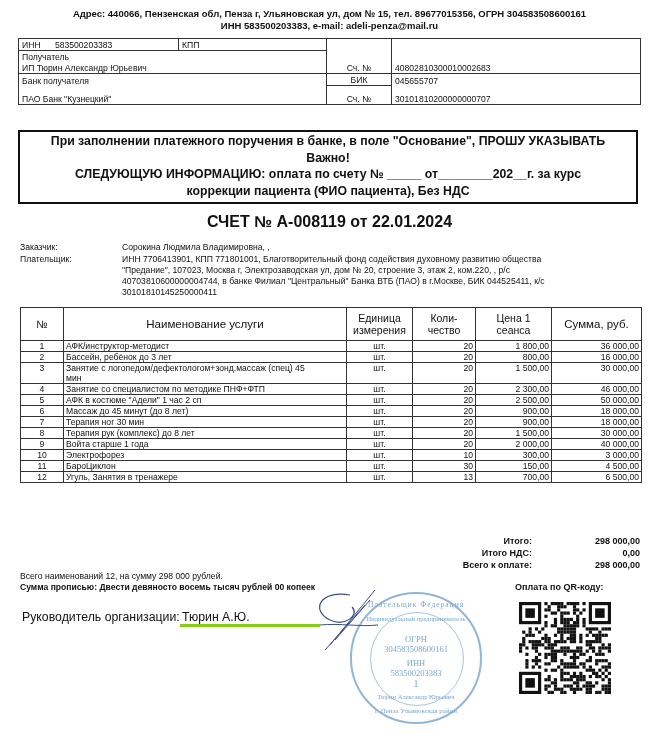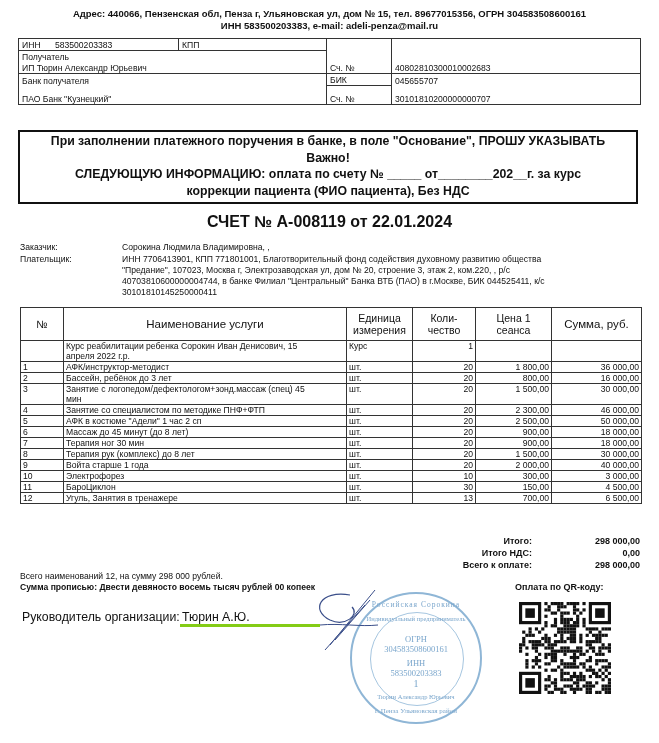--- a/index.html
+++ b/index.html
@@ -9,21 +9,21 @@
   table { border-collapse:collapse; }
   .bank { left:18px; top:38px; width:623px; font-size:8.6px; }
   .bank td { border:1px solid #333; padding:0 3px; vertical-align:bottom; height:11px; }
   .bank .nob { border-top:none; border-bottom:none; }
   .important { left:18px; top:130px; width:620px; height:74px; border:2px solid #111; box-sizing:border-box; text-align:center; font-weight:bold; font-size:12.3px; line-height:16.5px; padding-top:1px; }
   .title { left:0; width:659px; top:213px; text-align:center; font-size:16px; font-weight:bold; }
   .info { font-size:8.6px; line-height:11px; }
   .items { left:20px; top:307px; width:622px; font-size:8.6px; }
   .items th { border:1px solid #333; font-weight:normal; font-size:10.5px; line-height:12px; height:30px; text-align:center; }
   .items td { border:1px solid #333; padding:0 2px; height:10px; line-height:10px; }
-  .c { text-align:left; }
+  .c { text-align:center; }
   .r { text-align:right; }
   .totals { font-size:9px; font-weight:bold; line-height:12px; text-align:right; }
   .foot { font-size:8.6px; line-height:11px; }
   .sign { font-size:12.3px; }
   .stamp { left:350px; top:592px; width:132px; height:132px; border-radius:50%; border:2px solid #8fb6d6; box-sizing:border-box; color:#7aa6cc; }
   .stamp .inner { position:absolute; left:18px; top:18px; width:92px; height:92px; border-radius:50%; border:1px solid #a6c6e0; }
   .stamp .txt { position:absolute; width:100%; text-align:center; font-family:"Liberation Serif", serif; font-size:8.5px; line-height:10px; }
   .qr { left:518px; top:602px; width:94px; height:92px; }
 </style>
 </head>
@@ -110,31 +110,20 @@
           <div>чество</div>
         </th>
       <th>
           <div>Цена 1</div>
           <div>сеанса</div>
         </th>
       <th style="font-size:11.5px">Сумма, руб.</th>
     </tr>
   </thead>
   <tbody id="items-body">
-    <tr>
-      <td class="c"></td>
-      <td style="vertical-align:top">
-          <div>Курс реабилитации ребенка Сорокин Иван Денисович, 15</div>
-          <div>апреля 2022 г.р.</div>
-        </td>
-      <td class="c" style="vertical-align:top">Курс</td>
-      <td class="r" style="vertical-align:top">1</td>
-      <td class="r"></td>
-      <td class="r"></td>
-    </tr>
   <tr>
         <td class="c">1</td>
         <td>АФК/инструктор-методист</td>
         <td class="c">шт.</td>
         <td class="r">20</td>
         <td class="r">1 800,00</td>
         <td class="r">36 000,00</td>
       </tr>
       <tr>
         <td class="c">2</td>
@@ -242,21 +231,21 @@
 </div>
 
 <div class="abs foot" style="left:20px;top:571px;">Всего наименований 12, на сумму 298 000 рублей.</div>
 <div class="abs foot" style="left:20px;top:582px;font-weight:bold;">Сумма прописью: Двести девяносто восемь тысяч рублей 00 копеек</div>
 <div class="abs sign" style="left:22px;top:610px;">Руководитель организации:</div>
 <div class="abs sign" style="left:180px;top:610px;width:138px;border-bottom:3px solid #84cc16;padding-left:2px;">Тюрин А.Ю.</div>
 <div class="abs" style="left:515px;top:582px;font-size:9px;font-weight:bold;">Оплата по QR-коду:</div>
 
 <div class="abs stamp">
   <div class="inner"></div>
-  <div class="txt" style="top:6px;font-size:7.5px;letter-spacing:1px;">Российская Сорокина</div>
+  <div class="txt" style="top:6px;font-size:7.5px;letter-spacing:1px;">Плательщик Федерация</div>
   <div class="txt" style="top:20px;font-size:6.5px;">Индивидуальный предприниматель</div>
   <div class="txt" style="top:40px;">ОГРН</div>
   <div class="txt" style="top:50px;">304583508600161</div>
   <div class="txt" style="top:64px;">ИНН</div>
   <div class="txt" style="top:74px;">583500203383</div>
   <div class="txt" style="top:85px;font-size:10px;">1</div>
   <div class="txt" style="top:98px;font-size:6.5px;">Тюрин Александр Юрьевич</div>
   <div class="txt" style="top:112px;font-size:7px;">г. Пенза Ульяновская район</div>
 </div>
 

